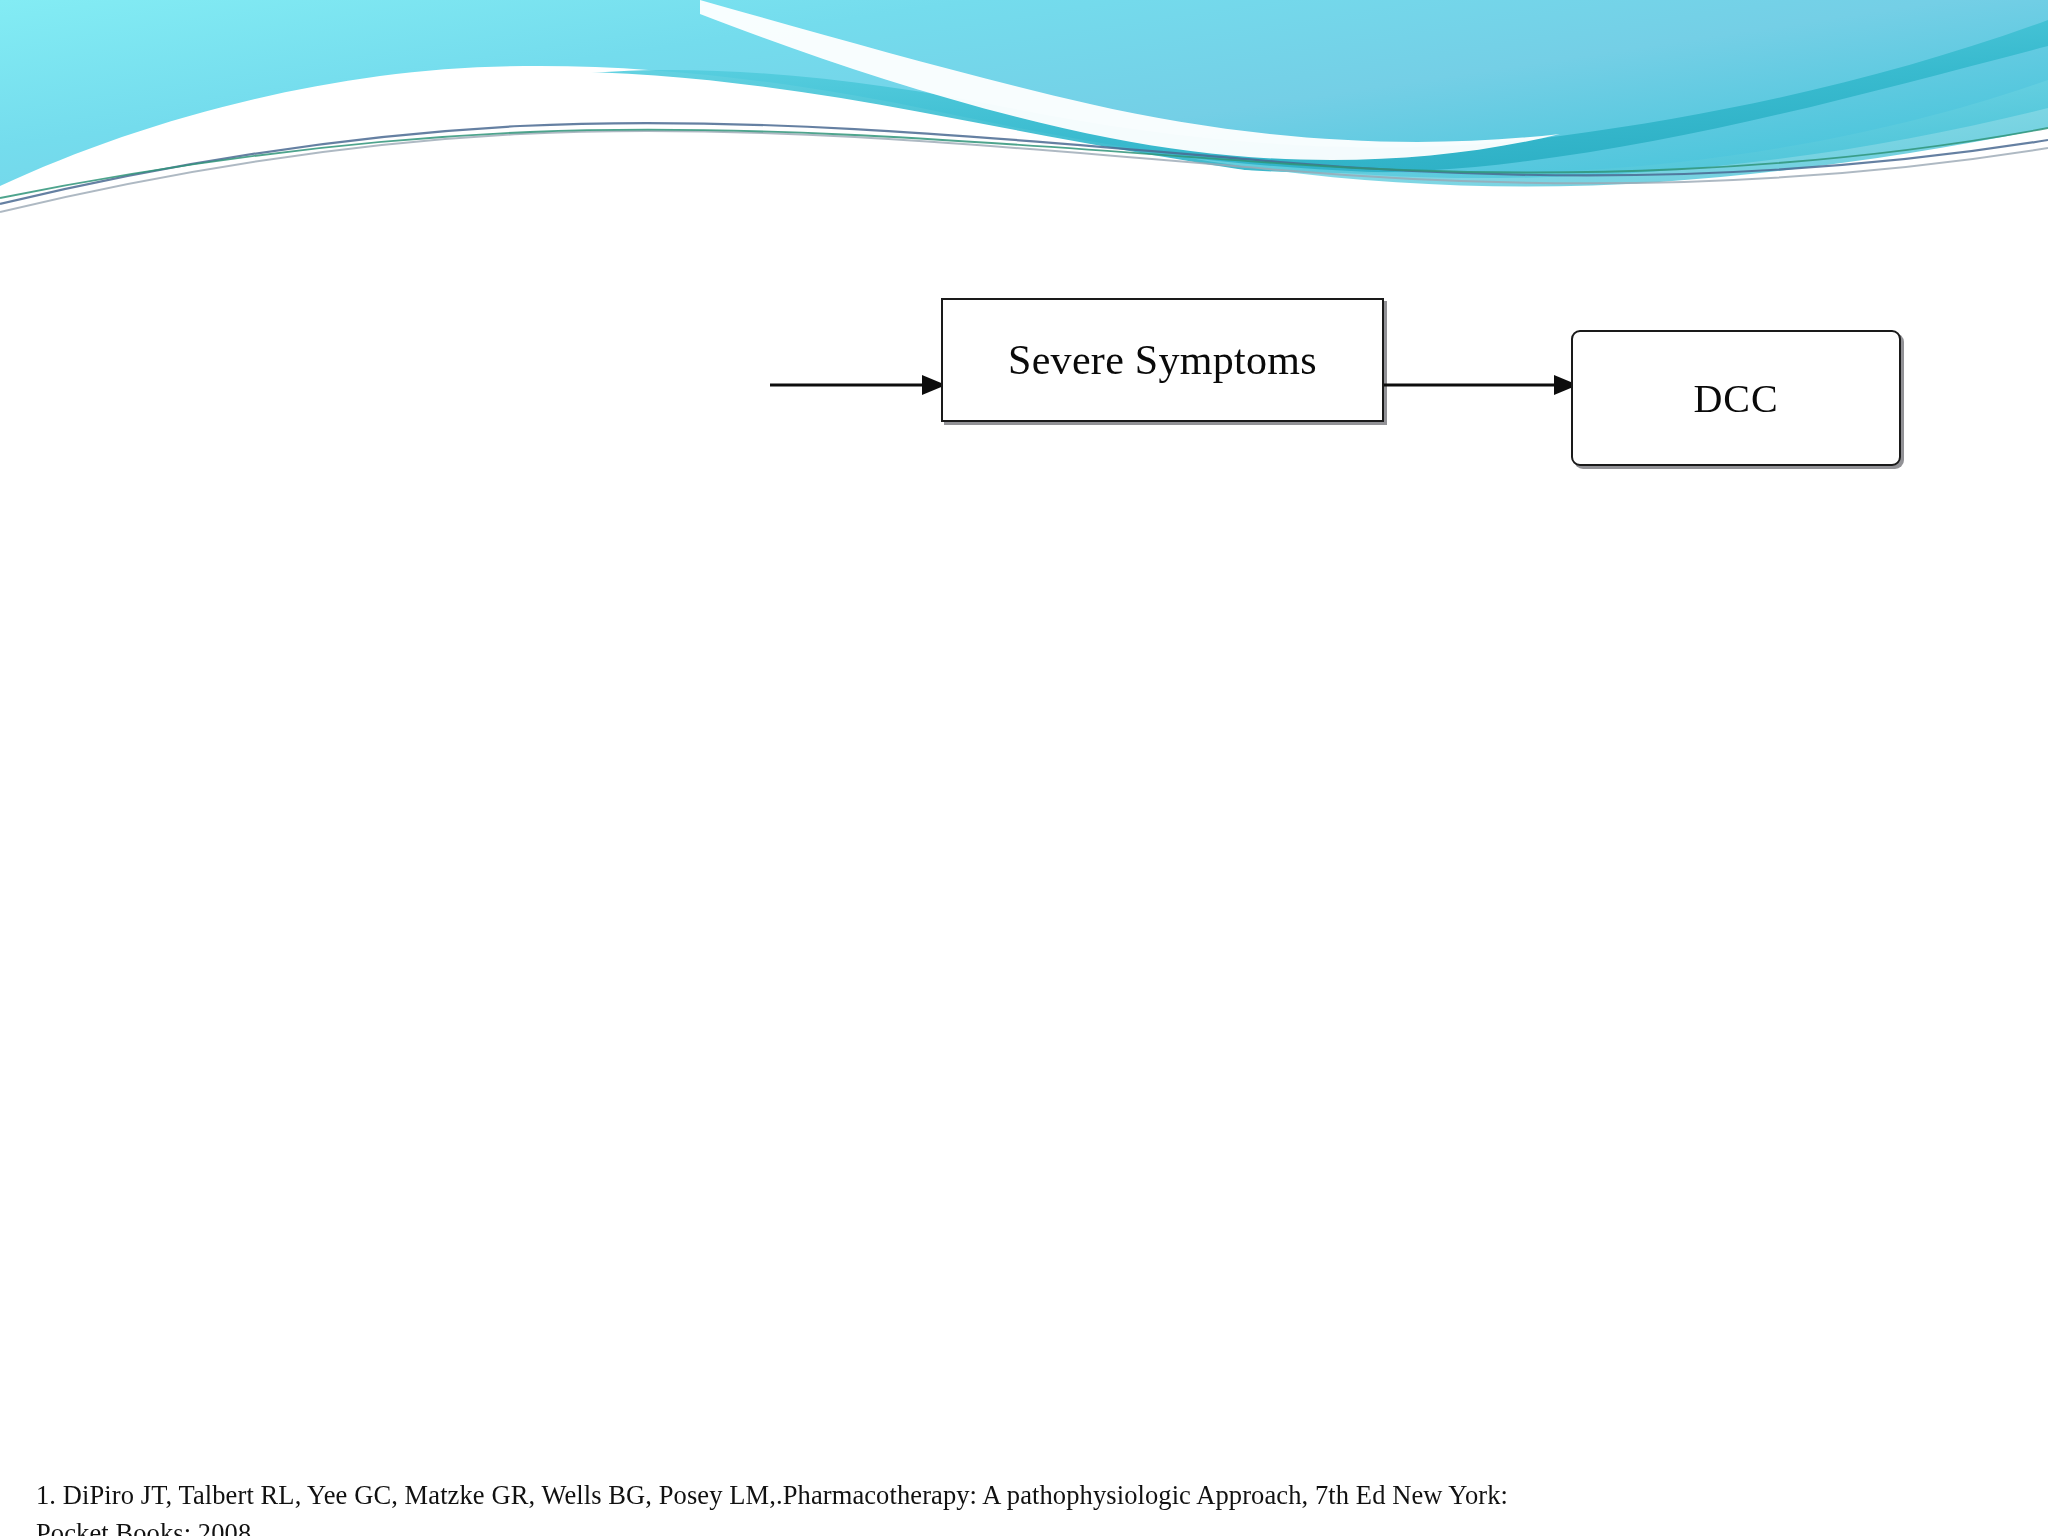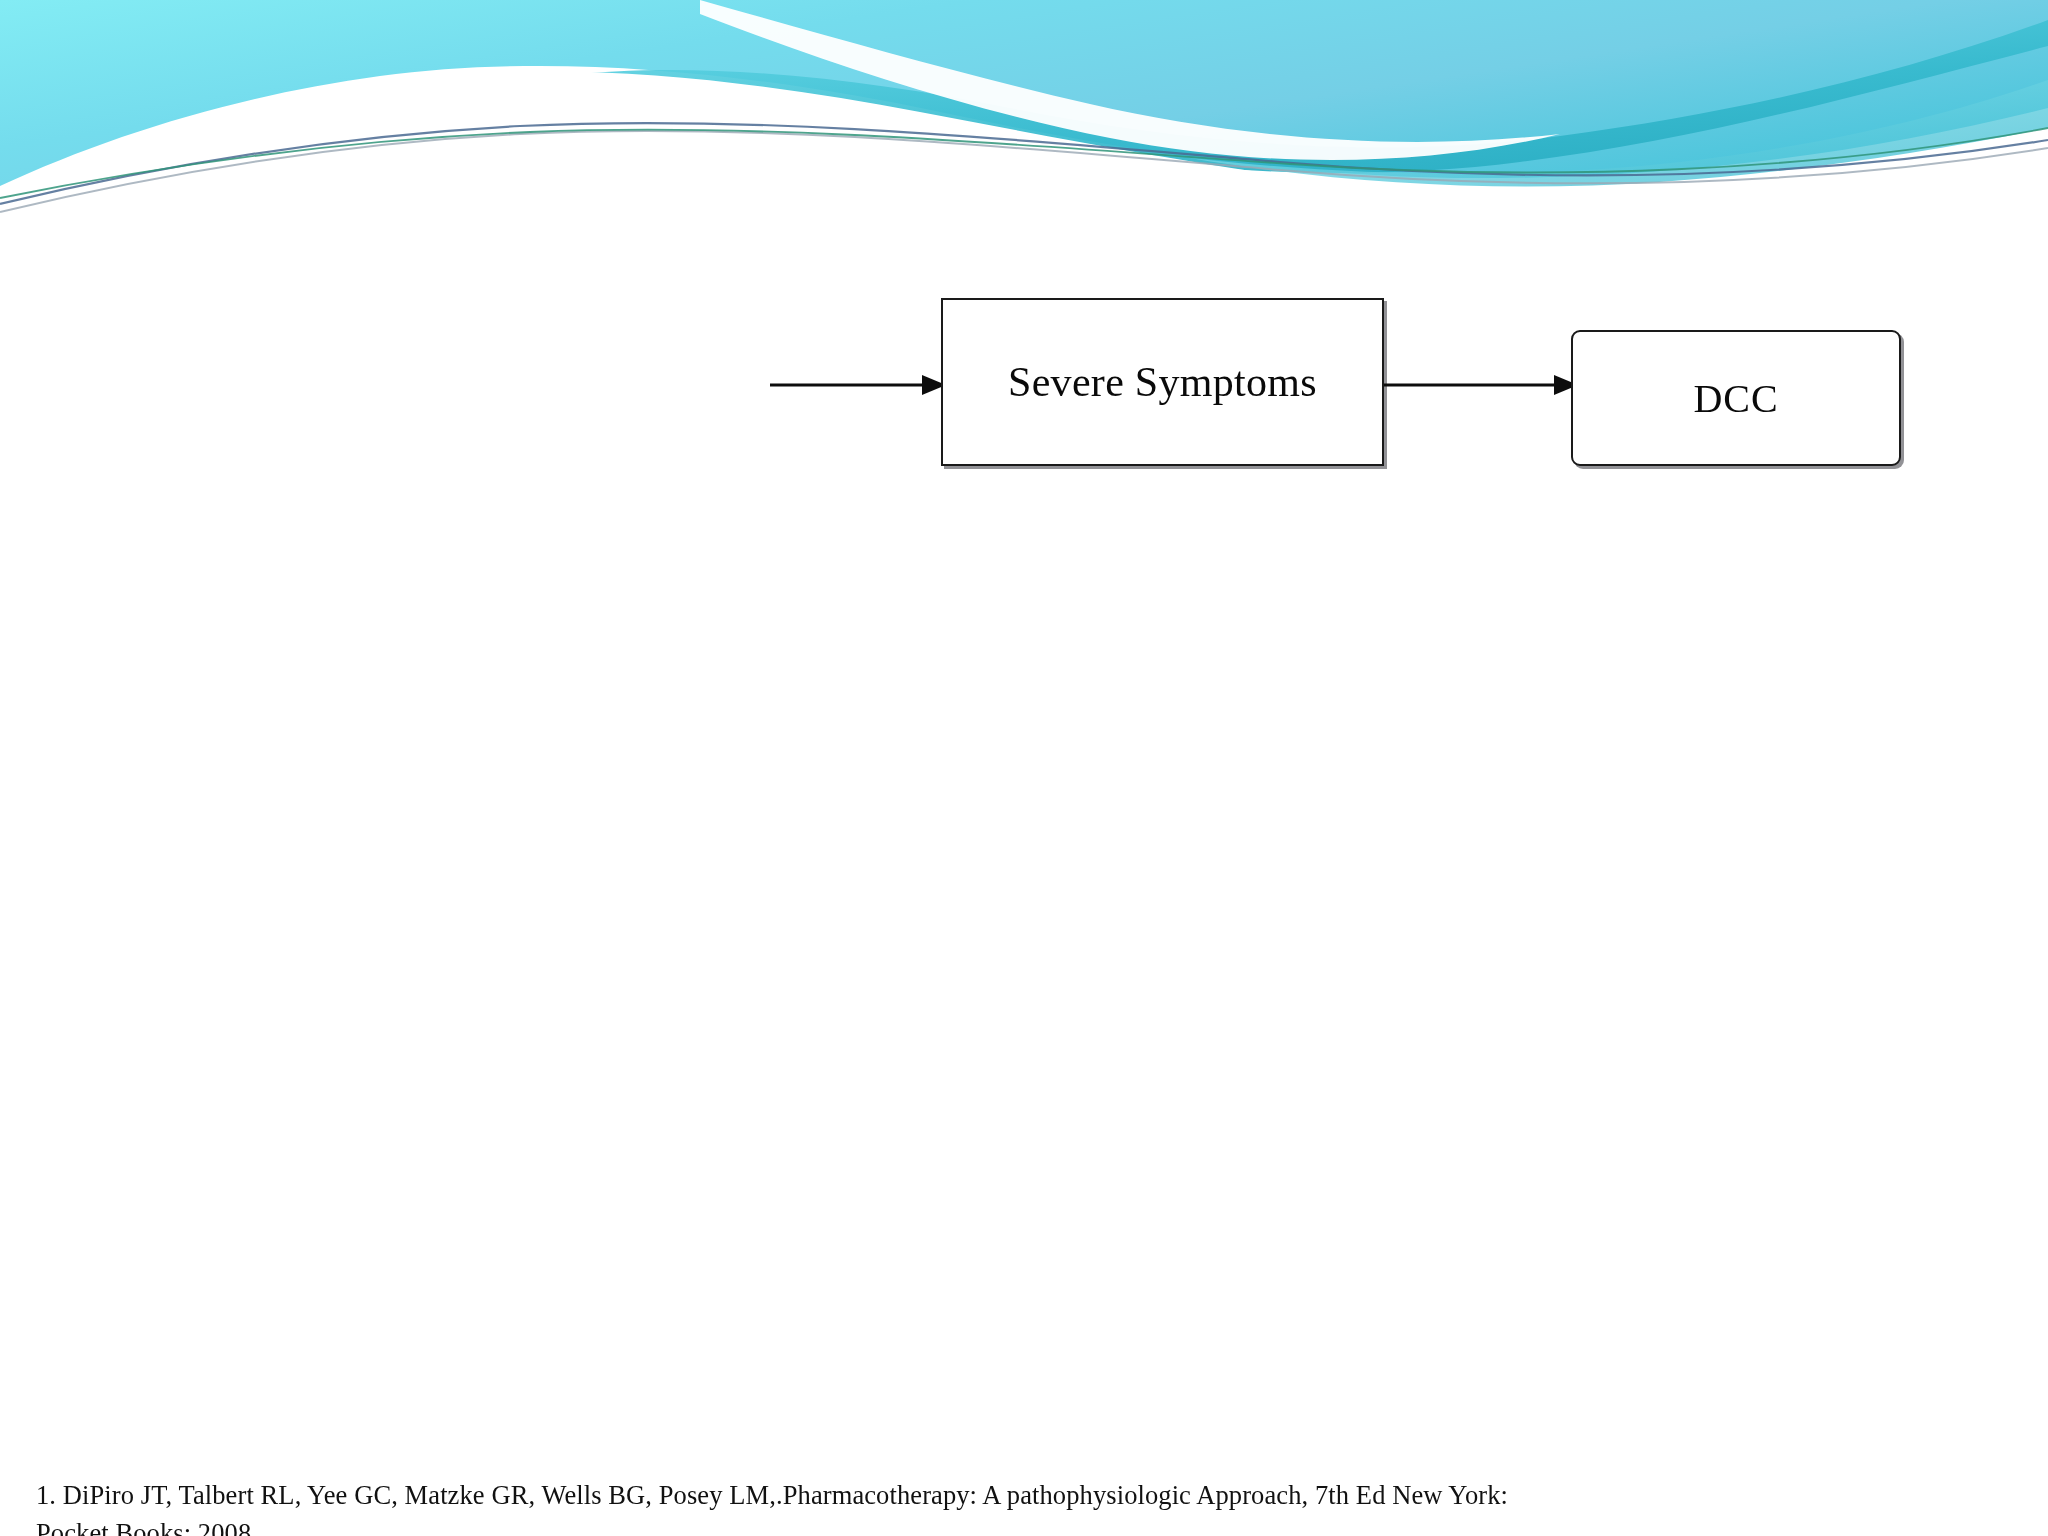--- a/index.html
+++ b/index.html
@@ -59,21 +59,21 @@
     font-size: 45px;
     line-height: 1.06;
     letter-spacing: 0.5px;
     white-space: pre-line;
   }
 
   #box-symptoms {
     left: 941px;
     top: 298px;
     width: 443px;
-    height: 168px;
+    height: 124px;
   }
   #box-symptoms .box-text {
     font-weight: normal;
     font-size: 42px;
     letter-spacing: 0.3px;
   }
 
   #box-dcc {
     left: 1571px;
     top: 330px;

